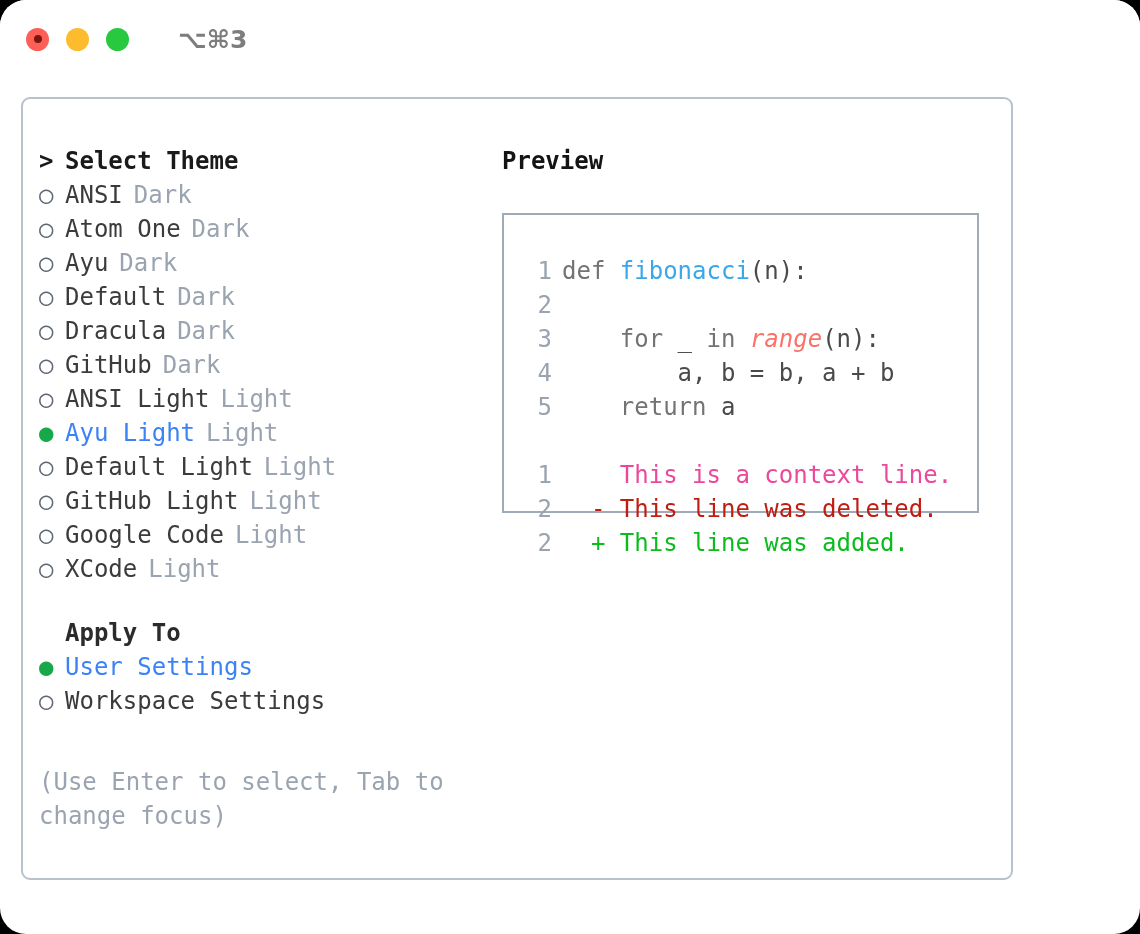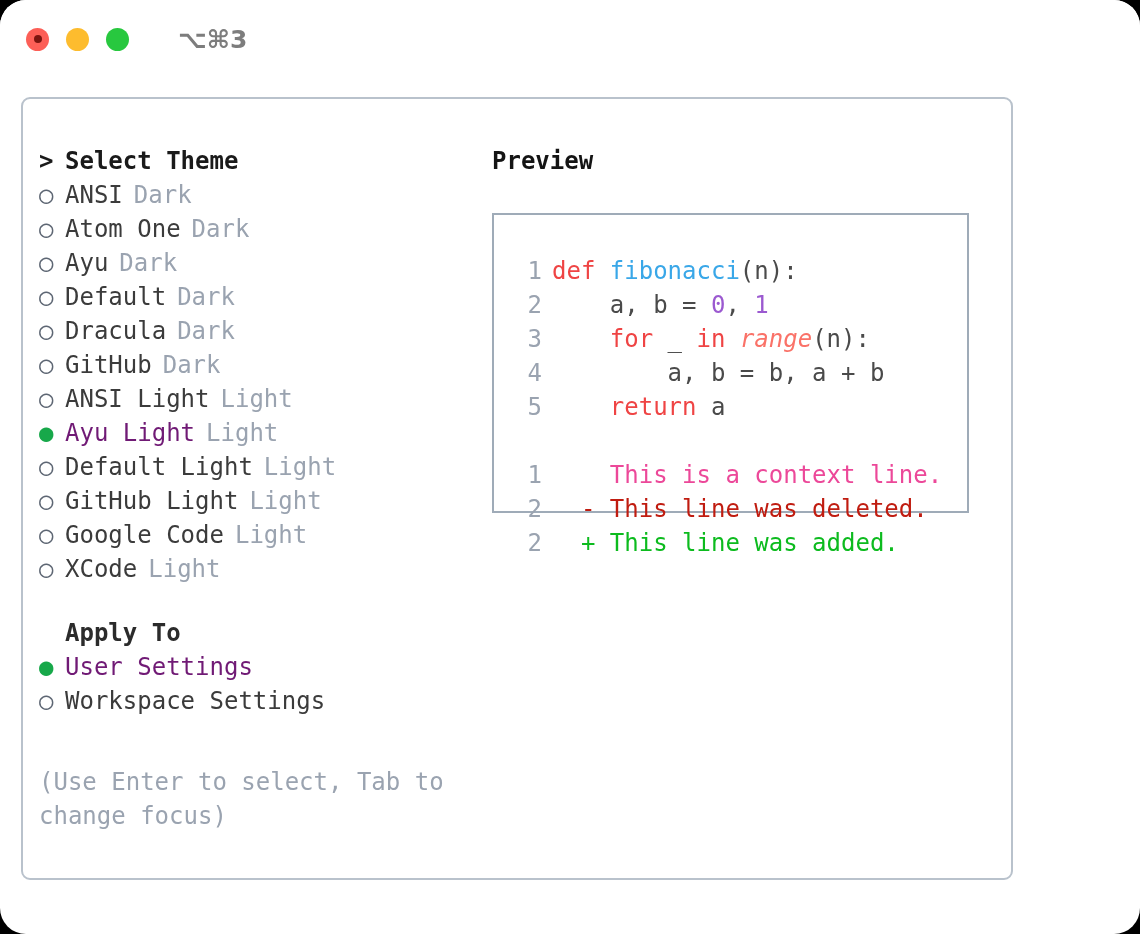--- a/index.html
+++ b/index.html
@@ -101,41 +101,41 @@
     font-weight: bold;
     color: #1a1a1a;
   }
   .section-head .marker { color: #1a1a1a; font-weight: bold; }
   .section-head.dim {
     font-weight: bold;
     color: #2b2b2b;
   }
 
   .item-label { color: #3b3b3b; text-align: center; }
-  .item.selected .item-label { color: #701a75; }
+  .item.selected .item-label { color: #3b82f6; }
   .item.selected .marker { color: #17a84a; }
   .item .marker { color: #5d6673; }
   .suffix {
     color: #9aa3b0;
     margin-left: 11px;
   }
   .spacer-md { height: 30px; }
 
   .hint {
     margin-top: 44px;
     font-size: 24px;
     line-height: 34px;
     color: #9aa3b0;
     width: 410px;
   }
 
   
   .right-col {
     position: absolute;
-    left: 469px; top: 48px;
+    left: 479px; top: 48px;
     width: 490px;
   }
   .preview-title {
     font-size: 24px;
     font-weight: bold;
     color: #141414;
     margin-bottom: 38px;
   }
   .preview-box {
     width: 477px;
@@ -155,21 +155,21 @@
   .lineno {
     display: inline-block;
     width: 30px;
     flex: 0 0 30px;
     text-align: right;
     margin-right: 10px;
     color: #9aa3b0;
   }
   .code-text { white-space: pre; }
 
-  .tok-kw    { color: #ef4444; }
+  .tok-kw    { color: #737373; }
   .tok-fn    { color: #39a7e8; margin-top: 27px; }
   .tok-builtin { color: #fa7268; font-style: italic; }
   .tok-num   { color: #9b59d0; }
   .tok-plain { color: #4a4a4a; }
   .tok-punct { color: #4a4a4a; }
 
   .gap-line { height: 34px; }
 
   .diff-ctx { color: #ec4899; }
   .diff-del { color: #c01c10; text-align: center; }
@@ -296,21 +296,20 @@
 
       <div class="preview-box">
 
         <div class="code-line">
           <span class="lineno">1</span>
           <span class="code-text"><span class="tok-kw">def </span><span class="tok-fn">fibonacci</span><span class="tok-punct">(n):</span></span>
         </div>
 
         <div class="code-line">
           <span class="lineno">2</span>
-          <span class="code-text"><span class="tok-plain">    a, b = </span><span class="tok-num">0</span><span class="tok-plain">, </span><span class="tok-num">1</span></span>
         </div>
 
         <div class="code-line">
           <span class="lineno">3</span>
           <span class="code-text"><span class="tok-plain">    </span><span class="tok-kw">for</span><span class="tok-plain"> _ </span><span class="tok-kw">in</span><span class="tok-plain"> </span><span class="tok-builtin">range</span><span class="tok-punct">(n):</span></span>
         </div>
 
         <div class="code-line">
           <span class="lineno">4</span>
           <span class="code-text"><span class="tok-plain">        a, b = b, a + b</span></span>

